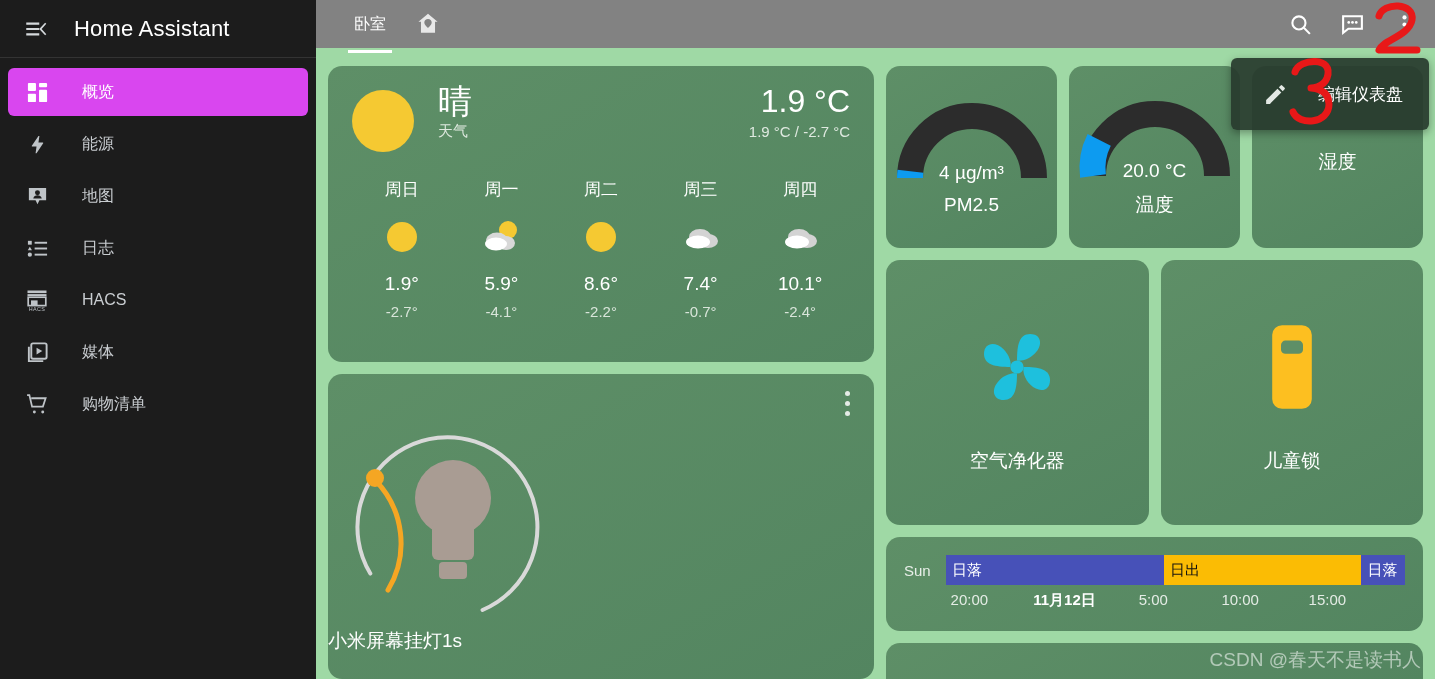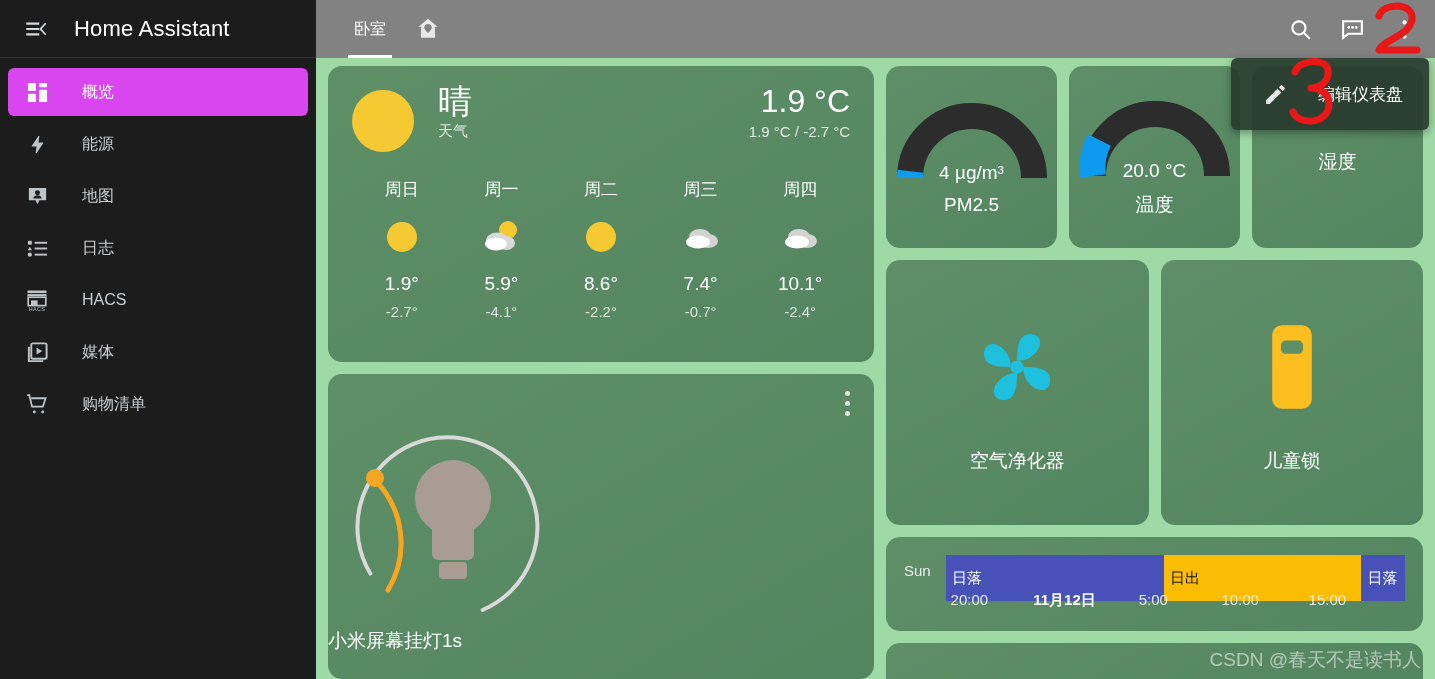--- a/index.html
+++ b/index.html
@@ -65,21 +65,21 @@
 
   
   .main {
     position: relative;
     flex: 1 1 auto;
     height: 679px;
     background: #9fd9a5;
     overflow: hidden;
   }
   .topbar {
-    height: 58px;
+    height: 48px;
     background: #828282;
     display: flex; align-items: center;
     position: relative;
     z-index: 20;
   }
   .tabs { display: flex; align-items: stretch; height: 58px; margin-left: 24px; }
   .tab {
     display: flex; align-items: center; justify-content: center;
     min-width: 56px; padding: 0 14px;
     color: #ffffff; font-size: 16px;
@@ -192,21 +192,21 @@
     position: absolute; left: 0; right: 0; bottom: 0;
     text-align: center; font-size: 19px; color: #ffffff;
   }
   .gauge-label { font-size: 19px; margin-top: 10px; }
 
   
   .sun-card { height: 106px; display: flex; align-items: center; padding: 0 18px; }
   .sun-inner { width: 100%; }
   .sun-row { display: flex; align-items: stretch; height: 30px; }
   .sun-row-label { color: #e8efe9; font-size: 15px; width: 42px; display: flex; align-items: center; }
-  .sun-bar { flex: 1 1 auto; display: flex; height: 46px; }
+  .sun-bar { flex: 1 1 auto; display: flex; height: 30px; }
   .seg { display: flex; align-items: center; color: #fff; font-size: 15px; padding-left: 6px; overflow: hidden; white-space: nowrap; }
   .seg.night { background: #4751b8; }
   .seg.day { background: #fbbc04; color: #111; }
   .sun-ticks { display: flex; margin-left: 42px; margin-top: 6px; position: relative; height: 22px; }
   .tickbox { position: absolute; font-size: 15px; color: #e4ece5; }
   .tickbox.bold { color: #ffffff; font-weight: bold; }
 
   .partial-card {
     height: 40px;
     background: linear-gradient(150deg,#5e8f67 0%,#538560 100%);

